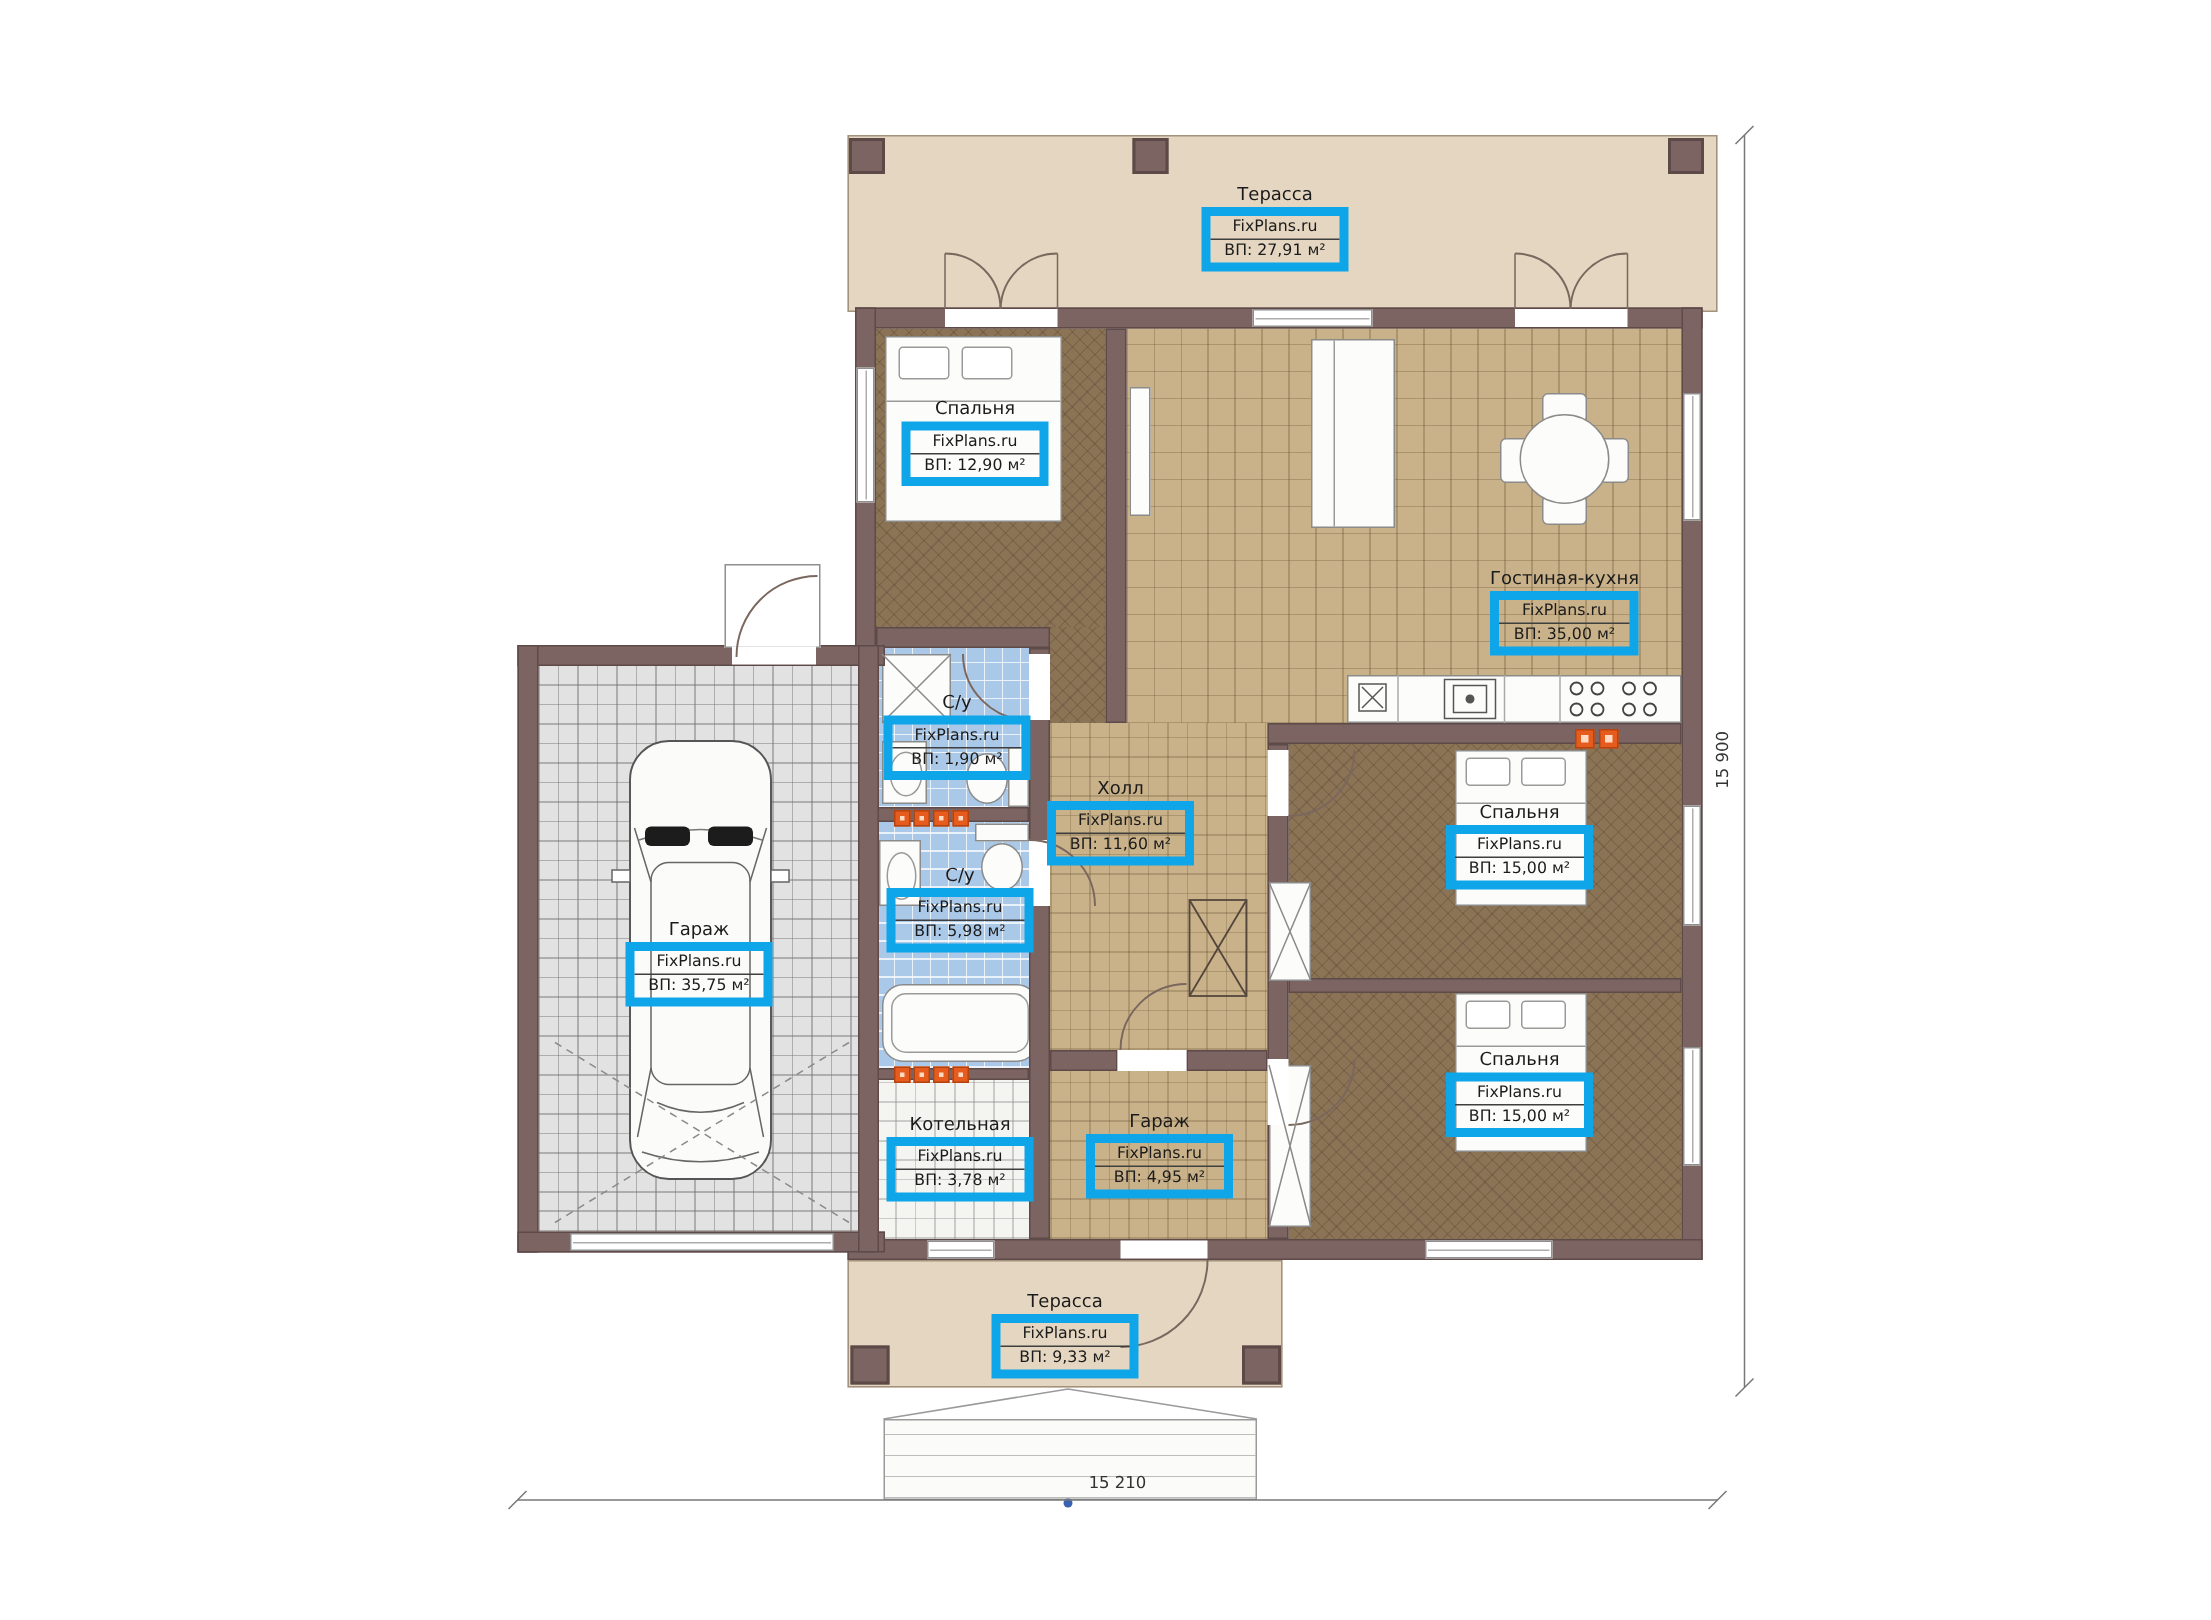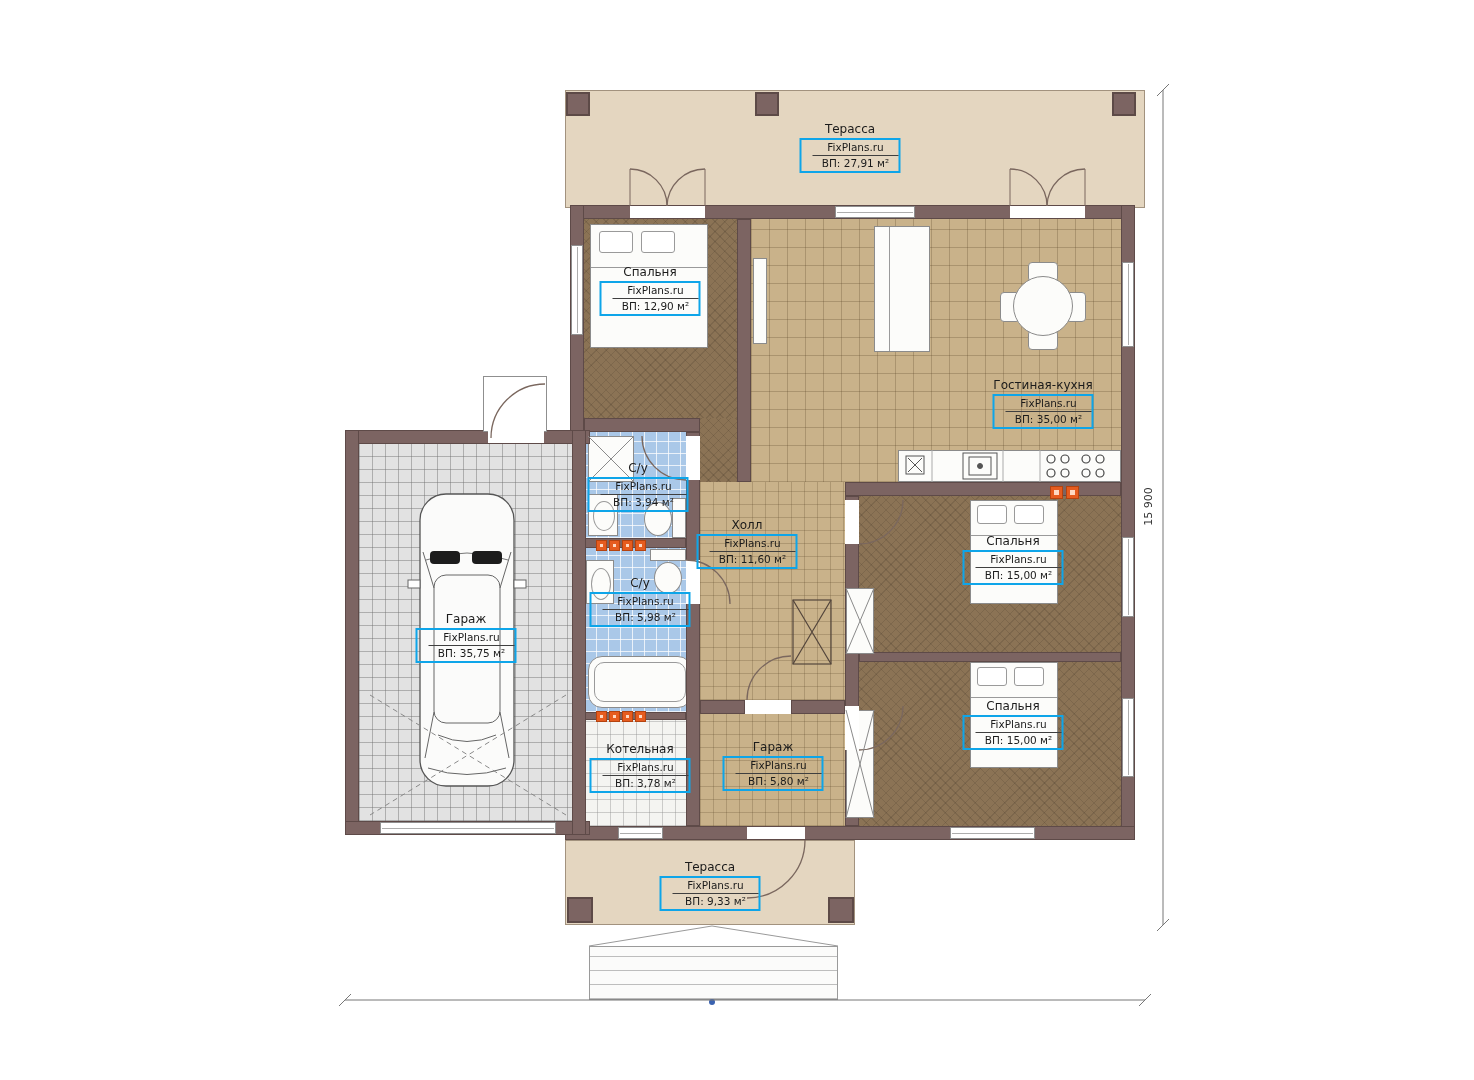--- a/index.html
+++ b/index.html
@@ -38,21 +38,21 @@
   .pillow{position:absolute;background:#ffffff;border:1px solid #9a9a9a;border-radius:3px;}
   .round{border-radius:50%;}
   .tub{border-radius:14px;}
   .steps{background:#fbfbfa;border:1px solid #9a9a9a;z-index:2;
     background-image:repeating-linear-gradient(0deg, #bdbdbd 0 1px, transparent 1px 14px);}
   .radiator{position:absolute;background:#e65c1f;border:1px solid #b5430f;z-index:18;}
   .radiator::after{content:"";position:absolute;left:30%;top:30%;width:40%;height:40%;background:#ffd9c2;}
   
   .room-label{position:absolute;transform:translateX(-50%);text-align:center;color:#1b1b1b;z-index:30;}
   .rl-name{font-weight:normal;font-size:12px;margin-bottom:2px;white-space:nowrap;}
-  .rl-box{border:2px solid #0ea5e9;font-size:10.5px;line-height:15px;min-width:86px;white-space:nowrap;padding-left:11px;}
+  .rl-box{border:6px solid #0ea5e9;font-size:10.5px;line-height:15px;min-width:86px;white-space:nowrap;}
   .rl-site{border-bottom:1px solid #3f3f3f;padding:0 6px;}
   .rl-area{padding:0 6px;}
   .dim-text{position:absolute;font-size:11px;color:#333;z-index:30;white-space:nowrap;}
   .overlay{position:absolute;left:0;top:0;z-index:20;pointer-events:none;}
 </style>
 </head>
 <body>
 
 <div class="canvas">
 
@@ -290,21 +290,21 @@
     <div class="rl-name">Гостиная-кухня</div>
     <div class="rl-box">
         <div class="rl-site">FixPlans.ru</div>
     <div class="rl-area">ВП: 35,00 м²</div>
       </div>
   </div>
   <div class="room-label" style="left:638px;top:461px;">
     <div class="rl-name">С/у</div>
     <div class="rl-box">
         <div class="rl-site">FixPlans.ru</div>
-    <div class="rl-area">ВП: 3,94 м²</div>
+    <div class="rl-area">ВП: 1,90 м²</div>
       </div>
   </div>
   <div class="room-label" style="left:747px;top:518px;">
     <div class="rl-name">Холл</div>
     <div class="rl-box">
         <div class="rl-site">FixPlans.ru</div>
     <div class="rl-area">ВП: 11,60 м²</div>
       </div>
   </div>
   <div class="room-label" style="left:1013px;top:534px;">
@@ -339,26 +339,27 @@
     <div class="rl-name">Котельная</div>
     <div class="rl-box">
         <div class="rl-site">FixPlans.ru</div>
     <div class="rl-area">ВП: 3,78 м²</div>
       </div>
   </div>
   <div class="room-label" style="left:773px;top:740px;">
     <div class="rl-name">Гараж</div>
     <div class="rl-box">
         <div class="rl-site">FixPlans.ru</div>
-    <div class="rl-area">ВП: 5,80 м²</div>
+    <div class="rl-area">ВП: 4,95 м²</div>
       </div>
   </div>
   <div class="room-label" style="left:710px;top:860px;">
     <div class="rl-name">Терасса</div>
     <div class="rl-box">
         <div class="rl-site">FixPlans.ru</div>
     <div class="rl-area">ВП: 9,33 м²</div>
       </div>
   </div>
 
+  <div class="dim-text" style="left:345px;top:982px;width:800px;text-align:center;">15 210</div>
   <div class="dim-text" style="left:1129px;top:500px;transform:rotate(-90deg);">15 900</div>
 
 </div>
 
 </body></html>

